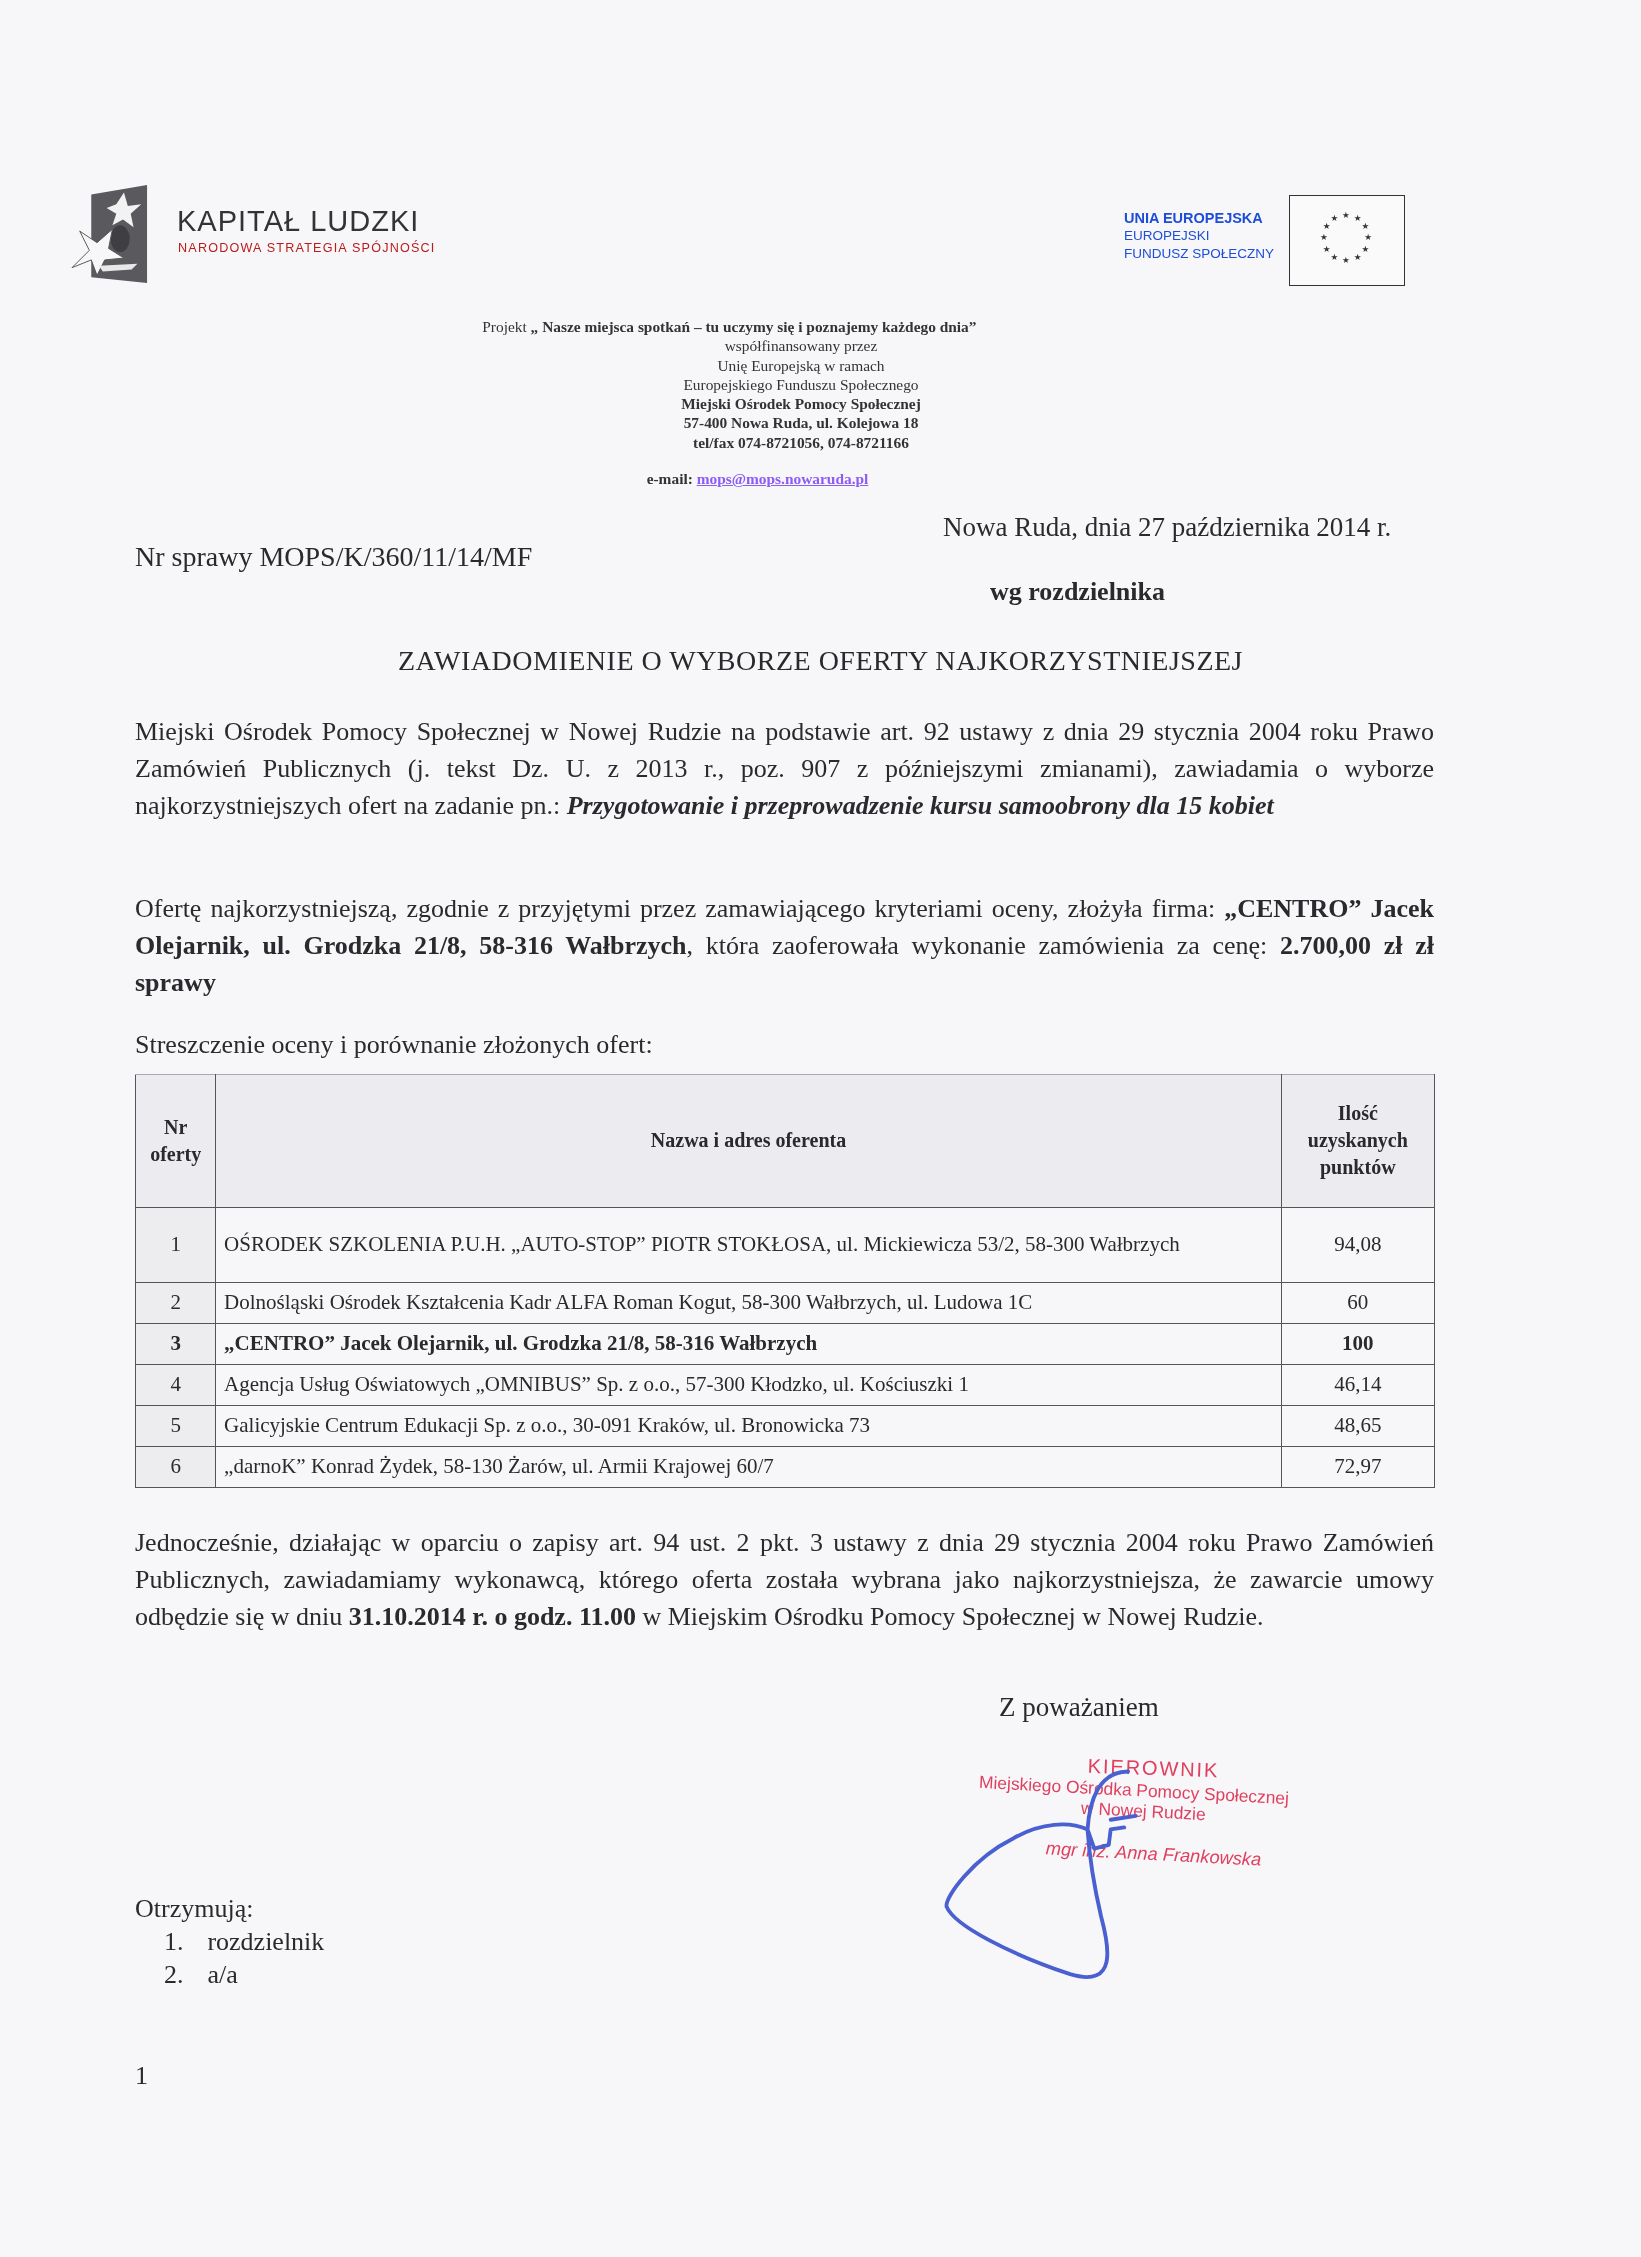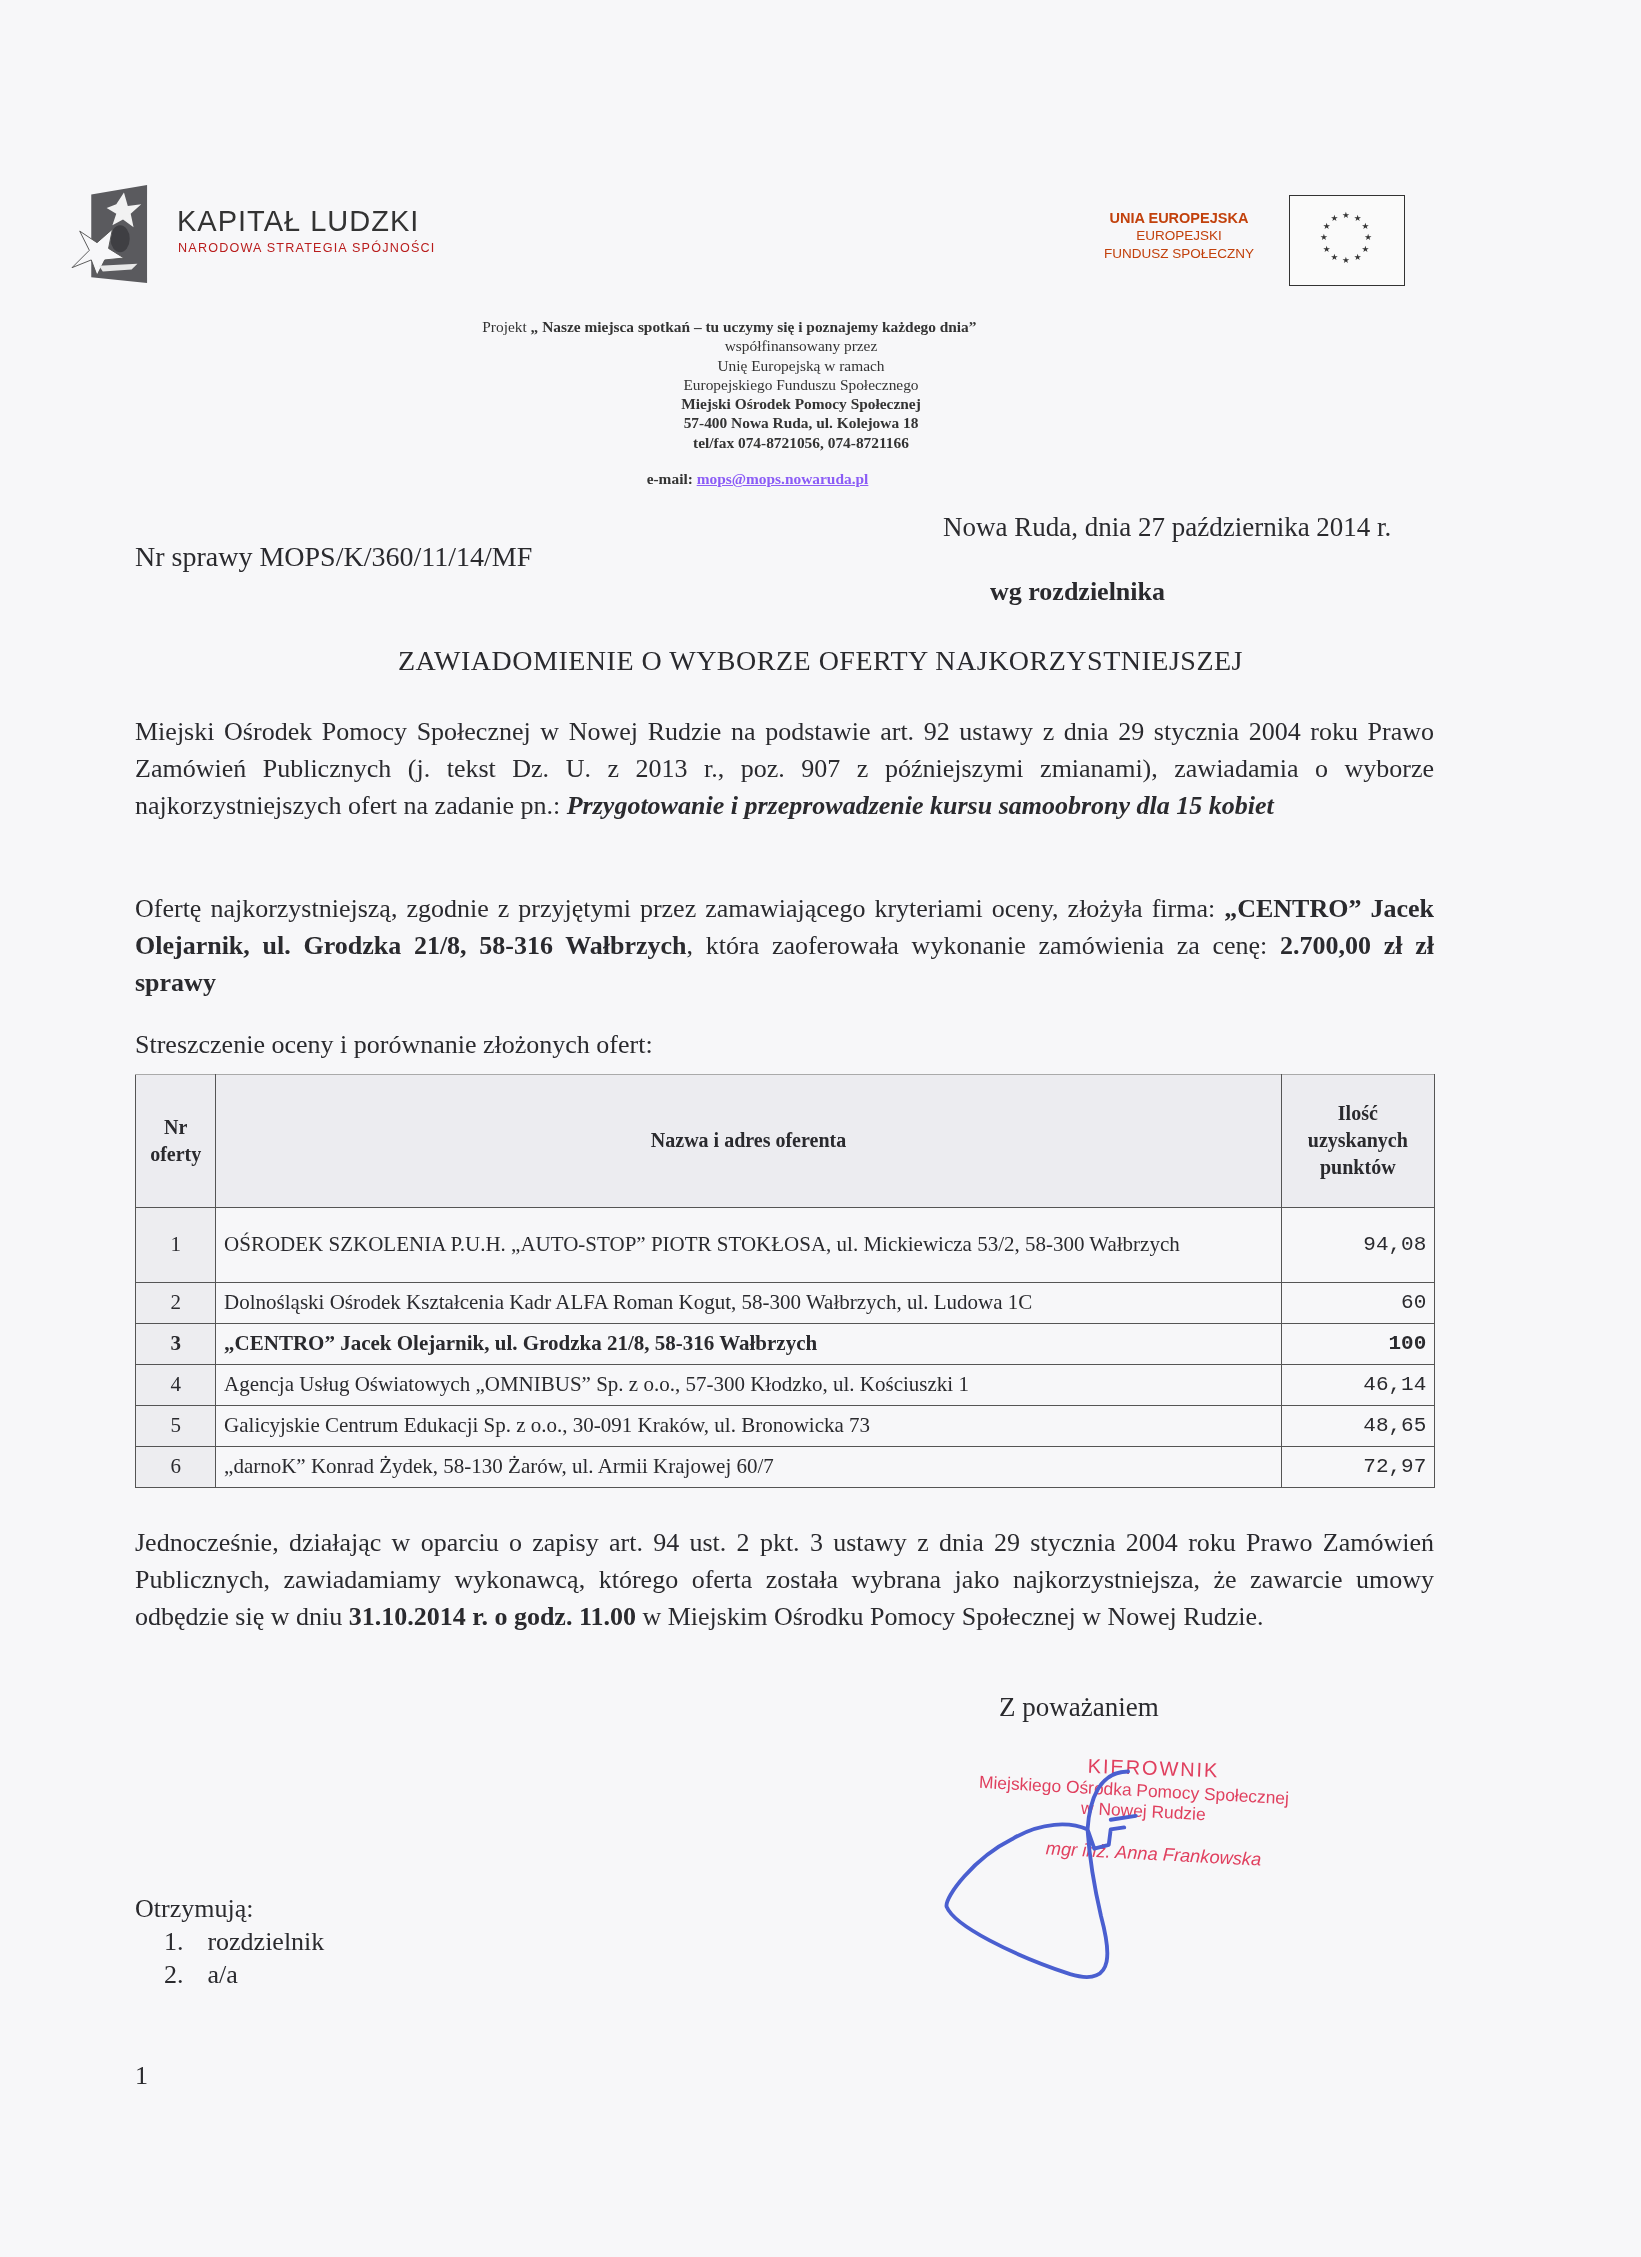--- a/index.html
+++ b/index.html
@@ -20,23 +20,23 @@
       left: 177px; top: 205px;
       font-family: "Liberation Sans", "DejaVu Sans", sans-serif;
       font-size: 29px; letter-spacing: 1px; color: #333;
     }
     .kl-sub {
       left: 178px; top: 241px;
       font-family: "Liberation Sans", "DejaVu Sans", sans-serif;
       font-size: 12.6px; letter-spacing: 1.2px; color: #b91c1c;
     }
     .eu-text {
-      right: 387px; top: 210px; text-align: center;
-      font-family: "Liberation Sans", "DejaVu Sans", sans-serif;
-      font-size: 13.5px; color: #c2410c; line-height: 17.4px;
+      right: 367px; top: 210px; text-align: left;
+      font-family: "Liberation Sans", "DejaVu Sans", sans-serif;
+      font-size: 13.5px; color: #1d4ed8; line-height: 17.4px;
     }
     .eu-text .bold { font-weight: bold; font-size: 14.5px; }
     .eu-flag {
       left: 1289px; top: 195px; width: 116px; height: 91px;
       border: 1.9px solid #333; box-sizing: border-box; background: #fafafa;
     }
 
     
     .project {
       left: 463px; top: 317px; width: 676px; text-align: center;
@@ -76,21 +76,21 @@
     .offers td, .offers th {
       border: 1.4px solid #555; padding: 3.9px 7.7px; vertical-align: middle;
     }
     .offers thead tr { border-top: none; }
     .offers thead th { border-top: 1px solid #aaa; }
     .offers th { font-weight: bold; background: #ececf0; height: 124px; }
     .offers th.c-nr { width: 64px; font-size: 20px; line-height: 27px; }
     .offers th.c-name { font-size: 20px; }
     .offers th.c-pts { width: 137px; font-size: 20px; line-height: 27px; }
     .offers td.nr { text-align: center; background: #ededf0; }
-    .offers td.pts { text-align: right; font-family: Liberation Mono, monospace; }
+    .offers td.pts { text-align: center; }
     .offers tbody tr { height: 41px; }
     .offers tbody tr.tall { height: 75px; }
     .offers tbody tr.winner td { font-weight: bold; }
 
     .closing { left: 999px; top: 1692px; font-size: 27px; }
 
     
     .stamp {
       left: 941px; top: 1757px; width: 386px; height: 135px;
       font-family: "Liberation Sans", "DejaVu Sans", sans-serif;

